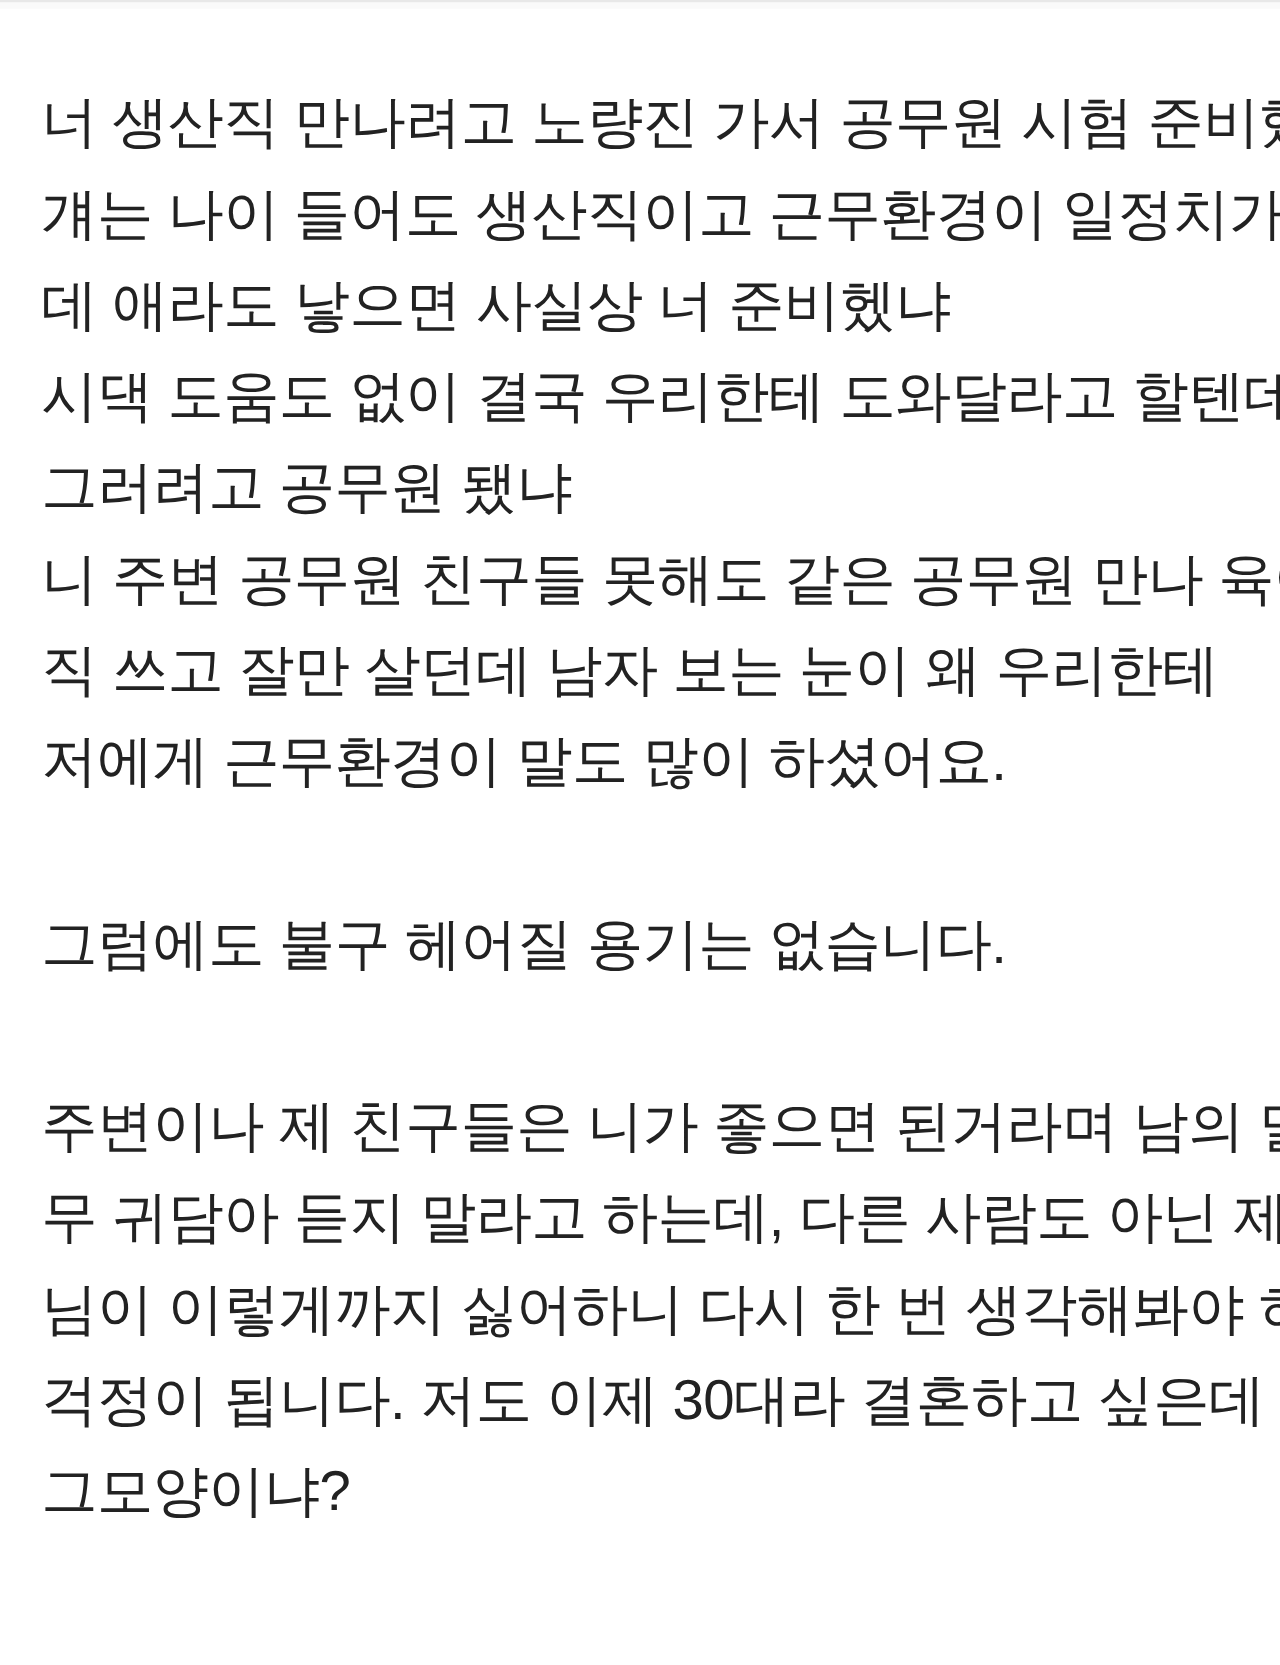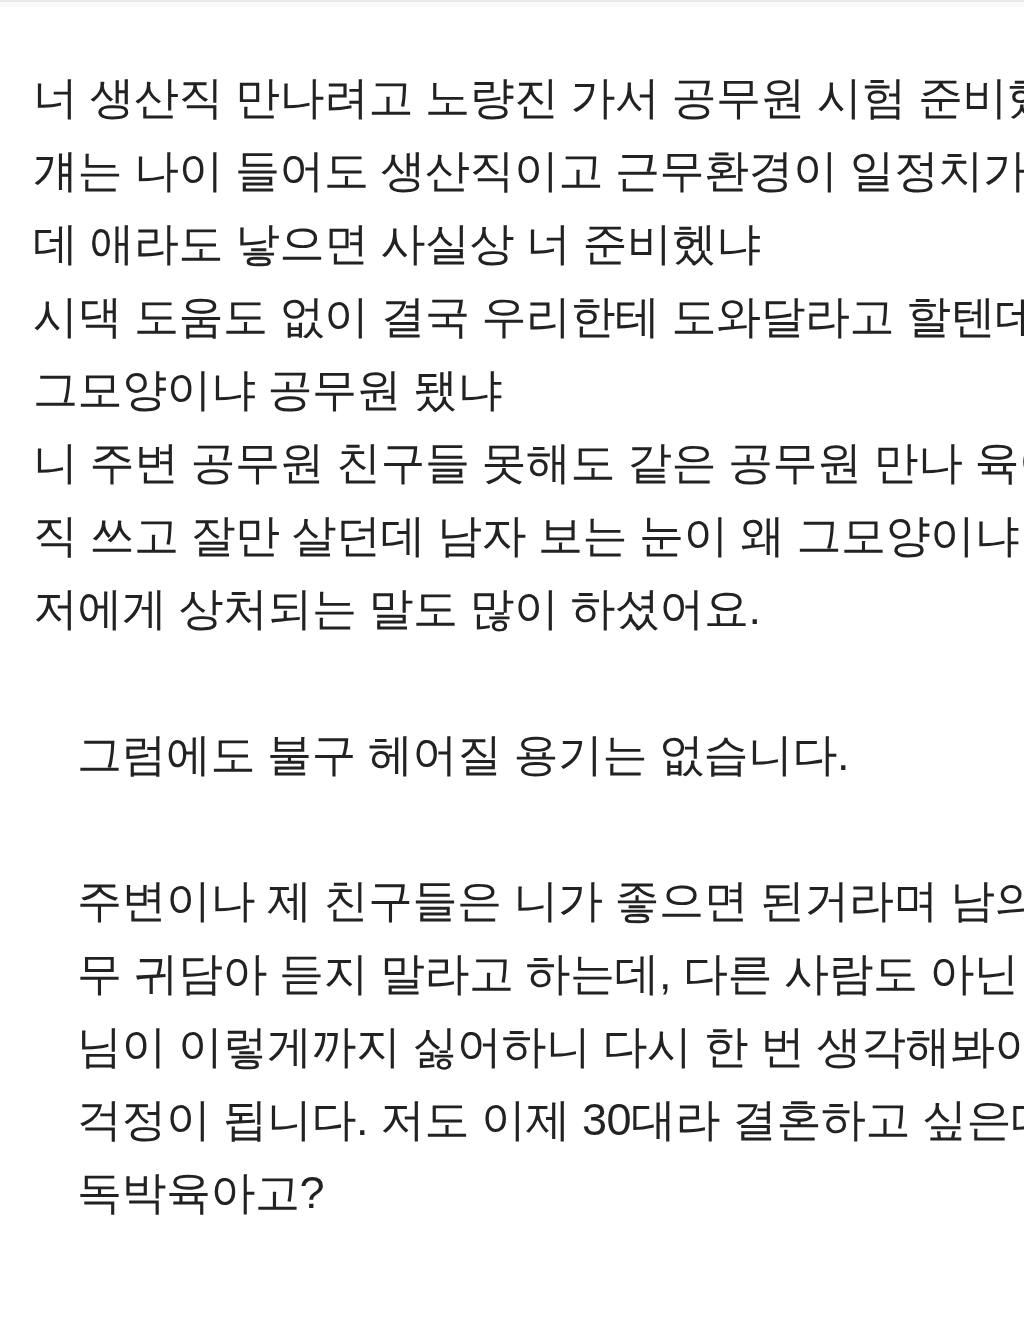--- a/index.html
+++ b/index.html
@@ -32,50 +32,50 @@
     width: 1024px;
     box-sizing: border-box;
     padding: 61px 24px 0 33px;
     color: #222222;
     font-size: 45px;
     line-height: 73px;
     letter-spacing: -0.5px;
     font-weight: 400;
   }
   .paragraph { margin: 0; padding: 0; }
-  .paragraph + .paragraph { margin-top: 73px; margin-left: 44px; } 
+  .paragraph + .paragraph { margin-top: 73px; } 
   .line {
     white-space: nowrap;
     min-height: 73px;
   }
 </style>
 </head>
 <body>
 
 <div class="top-divider"></div>
 <div class="top-fade"></div>
 
 <main class="post-body">
 
   <section class="paragraph">
     <div class="line">너 생산직 만나려고 노량진 가서 공무원 시험 준비헸냐</div>
     <div class="line">걔는 나이 들어도 생산직이고 근무환경이 일정치가 않은</div>
     <div class="line">데 애라도 낳으면 사실상 너 준비헸냐</div>
     <div class="line">시댁 도움도 없이 결국 우리한테 도와달라고 할텐데 너</div>
-    <div class="line">그모양이냐 공무원 됐냐</div>
+    <div class="line">그러려고 공무원 됐냐</div>
     <div class="line">니 주변 공무원 친구들 못해도 같은 공무원 만나 육아휴</div>
-    <div class="line">직 쓰고 잘만 살던데 남자 보는 눈이 왜 그모양이냐</div>
-    <div class="line">저에게 상처되는 말도 많이 하셨어요.</div>
+    <div class="line">직 쓰고 잘만 살던데 남자 보는 눈이 왜 우리한테</div>
+    <div class="line">저에게 근무환경이 말도 많이 하셨어요.</div>
   </section>
 
   <section class="paragraph">
     <div class="line">그럼에도 불구 헤어질 용기는 없습니다.</div>
   </section>
 
   <section class="paragraph">
     <div class="line">주변이나 제 친구들은 니가 좋으면 된거라며 남의 말 너</div>
     <div class="line">무 귀담아 듣지 말라고 하는데, 다른 사람도 아닌 제 부모</div>
     <div class="line">님이 이렇게까지 싫어하니 다시 한 번 생각해봐야 하나</div>
     <div class="line">걱정이 됩니다. 저도 이제 30대라 결혼하고 싶은데 정말</div>
-    <div class="line">독박육아고?</div>
+    <div class="line">그모양이냐?</div>
   </section>
 
 </main>
 
 </body></html>

